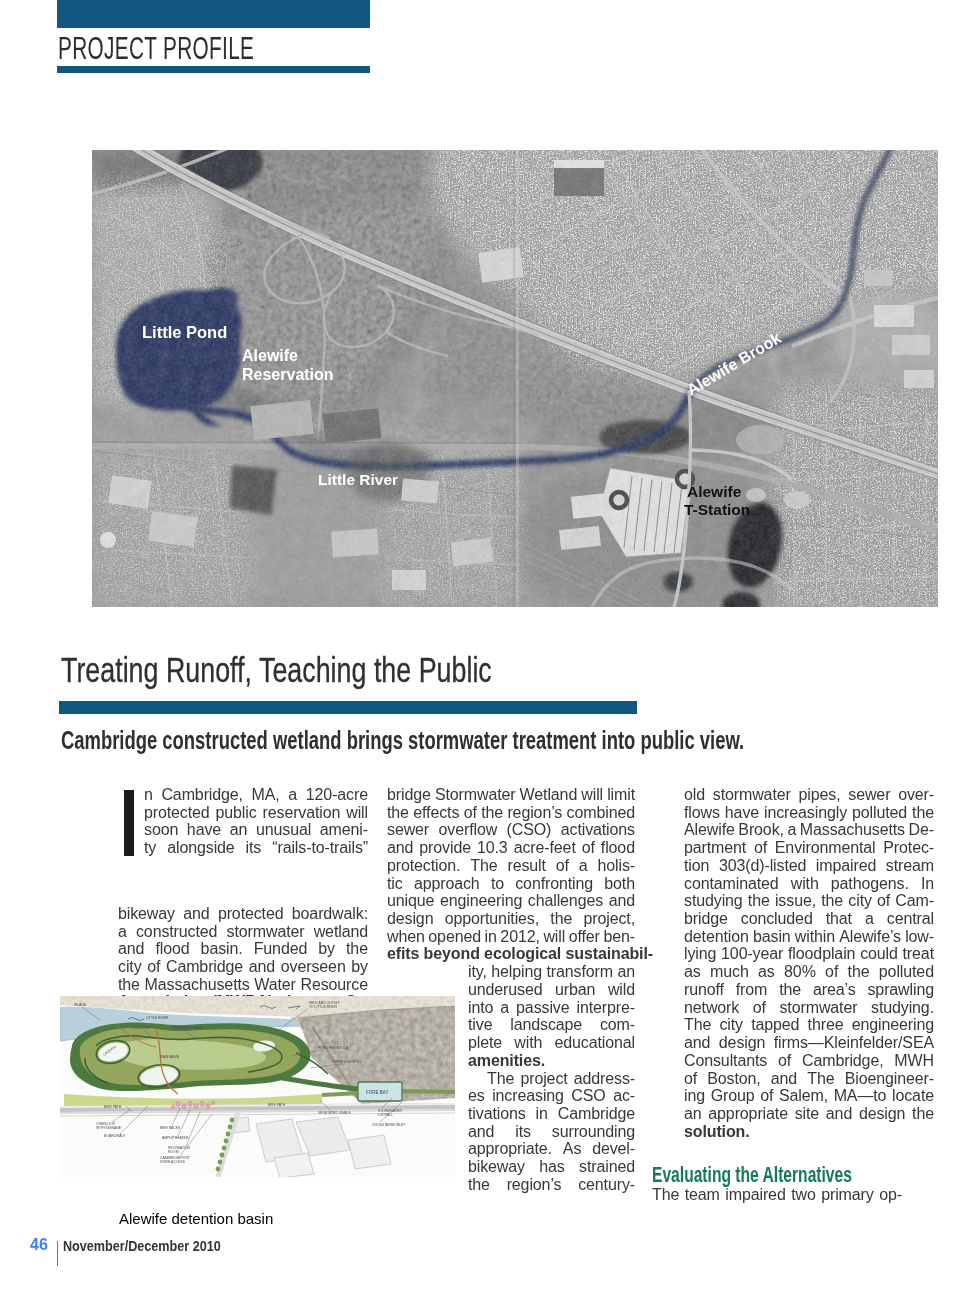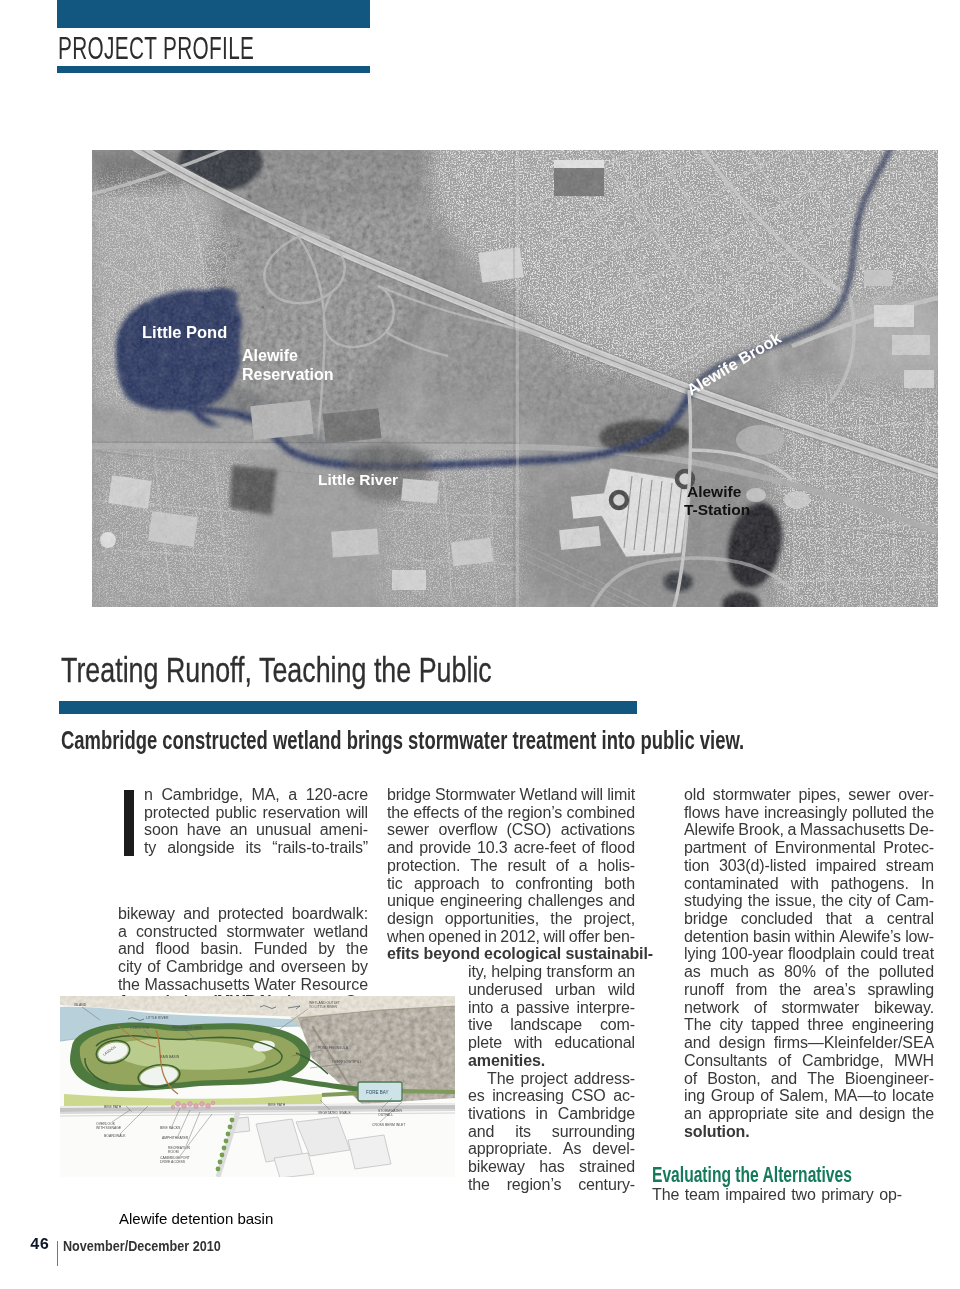--- a/index.html
+++ b/index.html
@@ -329,21 +329,21 @@
     <div class="ln"><span>Alewife</span><span>Brook,</span><span>a</span><span>Massachusetts</span><span>De-</span></div>
     <div class="ln"><span>partment</span><span>of</span><span>Environmental</span><span>Protec-</span></div>
     <div class="ln"><span>tion</span><span>303(d)-listed</span><span>impaired</span><span>stream</span></div>
     <div class="ln"><span>contaminated</span><span>with</span><span>pathogens.</span><span>In</span></div>
     <div class="ln"><span>studying</span><span>the</span><span>issue,</span><span>the</span><span>city</span><span>of</span><span>Cam-</span></div>
     <div class="ln"><span>bridge</span><span>concluded</span><span>that</span><span>a</span><span>central</span></div>
     <div class="ln"><span>detention</span><span>basin</span><span>within</span><span>Alewife’s</span><span>low-</span></div>
     <div class="ln"><span>lying</span><span>100-year</span><span>floodplain</span><span>could</span><span>treat</span></div>
     <div class="ln"><span>as</span><span>much</span><span>as</span><span>80%</span><span>of</span><span>the</span><span>polluted</span></div>
     <div class="ln"><span>runoff</span><span>from</span><span>the</span><span>area’s</span><span>sprawling</span></div>
-    <div class="ln"><span>network</span><span>of</span><span>stormwater</span><span>bikeway.</span></div>
+    <div class="ln"><span>network</span><span>of</span><span>stormwater</span><span>studying.</span></div>
     <div class="ln"><span>The</span><span>city</span><span>tapped</span><span>three</span><span>engineering</span></div>
     <div class="ln"><span>and</span><span>design</span><span>firms—Kleinfelder/SEA</span></div>
     <div class="ln"><span>Consultants</span><span>of</span><span>Cambridge,</span><span>MWH</span></div>
     <div class="ln"><span>of</span><span>Boston,</span><span>and</span><span>The</span><span>Bioengineer-</span></div>
     <div class="ln"><span>ing</span><span>Group</span><span>of</span><span>Salem,</span><span>MA—to</span><span>locate</span></div>
     <div class="ln"><span>an</span><span>appropriate</span><span>site</span><span>and</span><span>design</span><span>the</span></div>
     <div class="lf">solution.</div>
   </div>
 <div class="abs" style="left:652px;top:1162px;font-size:22px;font-weight:bold;color:#157a5b;transform:scaleX(0.71);transform-origin:left top;white-space:pre;">Evaluating the Alternatives</div>
 <div class="col" style="left:652px;top:1186px;width:250px;">
@@ -510,15 +510,15 @@
 <text x="318" y="116">STORMWATER</text>
 <text x="318" y="120">OUTFALL</text>
 <text x="312" y="130">CROSS BERM INLET</text>
 <text x="258" y="118">VEGETATED SWALE</text>
 <text x="86" y="23">LITTLE RIVER</text>
 </g>
 </g>
 </svg>
 </div>
 <div class="abs" style="left:119px;top:1210px;font-size:15px;color:#000000;">Alewife detention basin</div>
-<div class="abs" style="left:30px;top:1236px;font-size:16px;font-weight:bold;color:#0f172a;font-family:Liberation Mono, monospace;">46</div>
+<div class="abs" style="left:30px;top:1236px;font-size:16px;font-weight:bold;color:#3b82f6;">46</div>
 <div class="abs" style="left:57px;top:1241px;width:1px;height:25px;background:#777;"></div>
 <div class="abs" style="left:63px;top:1238px;font-size:14.5px;font-weight:bold;color:#333;transform:scaleX(0.87);transform-origin:left top;white-space:pre;">November/December 2010</div>
 <div class="abs" style="left:63px;top:1255px;font-size:13px;color:#6e6e6e;white-space:pre;margin-top:40px;">www.stormh2o.com</div>
 </body></html>

